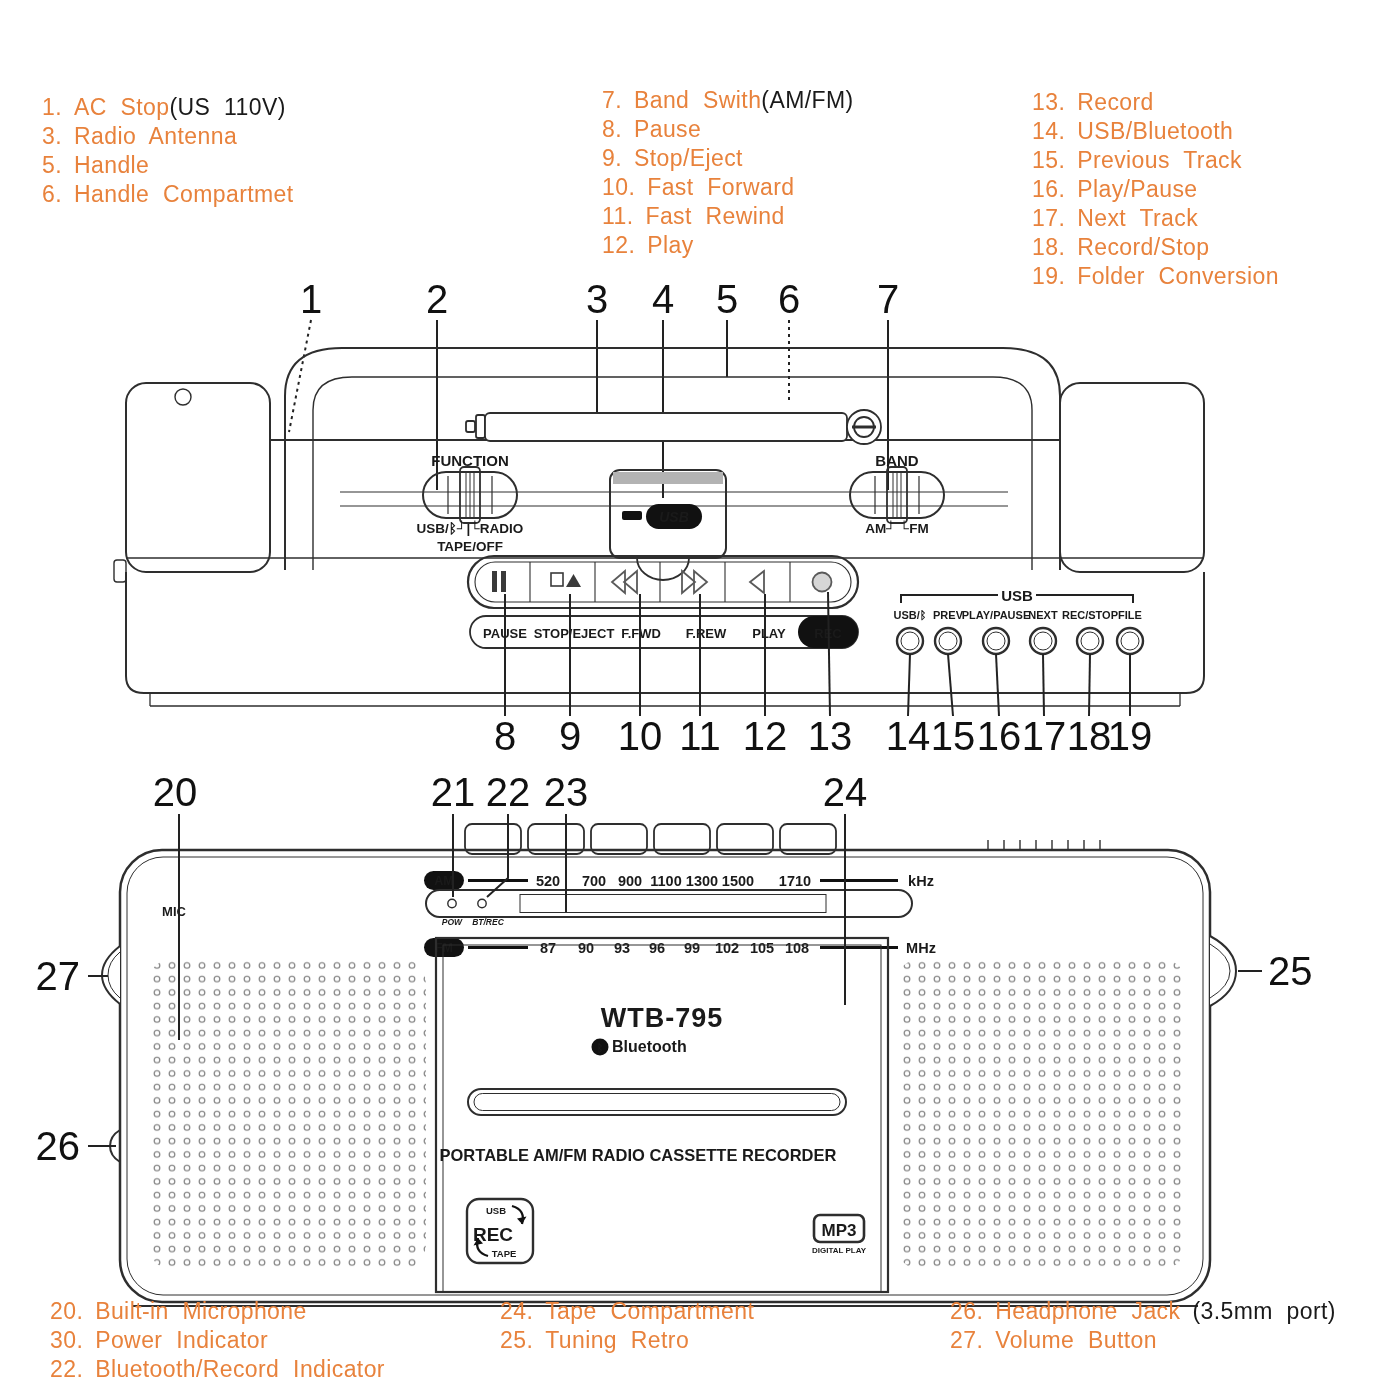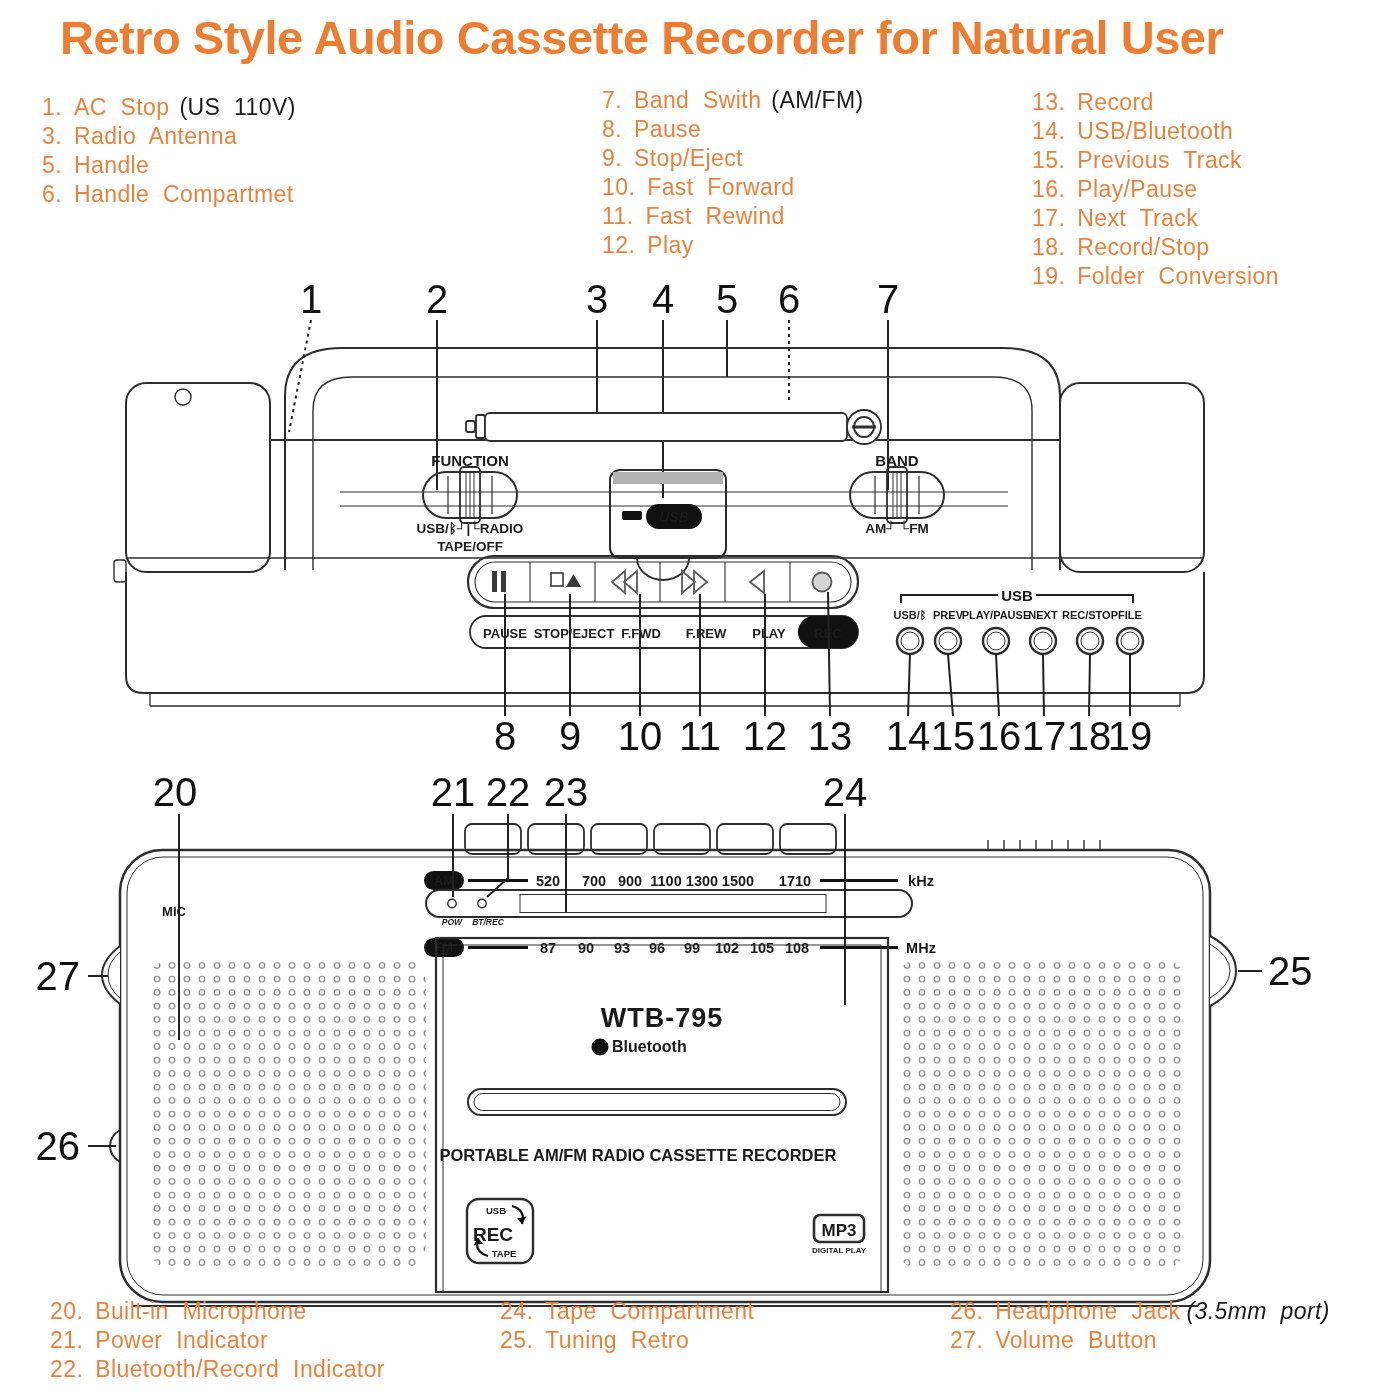--- a/index.html
+++ b/index.html
@@ -3,34 +3,33 @@
 <meta charset="utf-8">
 <style>
   html,body{margin:0;padding:0;background:#ffffff;}
   .canvas{position:relative;width:1400px;height:1400px;background:#fff;overflow:hidden;
           font-family:"Liberation Sans",sans-serif;}
   .title{position:absolute;left:60px;top:10px;margin:0;font-size:47px;font-weight:bold;
          color:#ED7D31;letter-spacing:-0.5px;white-space:nowrap;}
   .legend{position:absolute;font-size:23px;color:#E8823C;letter-spacing:0.4px;word-spacing:7px;}
   .legend .li{line-height:29px;white-space:nowrap;}
   .legend .n{margin-right:12px;}
-  .legend .x{color:#1a1a1a;margin-left:10px;}
-  .legend-b .x{margin-left:6px;font-style:italic;}
+  .legend .x{color:#1a1a1a;}
+  .legend-b .x{margin-left:12px;}
   svg{position:absolute;left:0;}
   svg text{font-family:"Liberation Sans",sans-serif;fill:#1a1a1a;}
   .co{font-size:40px;fill:#111;}
   .ln{stroke:#222;stroke-width:2;fill:none;}
   .outline{stroke:#2e2e2e;fill:none;}
 </style>
 </head>
 <body>
 
 <div class="canvas">
 
-  <h1 class="title">Retro Style Audio Cassette Recorder for Natural User</h1>
 
   <div class="legend" style="left:42px;top:93px;">
     <div class="li"><span class="n">1.</span><span class="t">AC Stop</span><span class="x">(US 110V)</span></div>
     <div class="li"><span class="n">3.</span><span class="t">Radio Antenna</span></div>
     <div class="li"><span class="n">5.</span><span class="t">Handle</span></div>
     <div class="li"><span class="n">6.</span><span class="t">Handle Compartmet</span></div>
   </div>
 
   <div class="legend" style="left:602px;top:86px;">
     <div class="li"><span class="n">7.</span><span class="t">Band Swith</span><span class="x">(AM/FM)</span></div>
@@ -369,21 +368,21 @@
       <line x1="566" y1="814" x2="566" y2="912"></line>
       <line x1="845" y1="814" x2="845" y2="1005"></line>
       <line x1="1238" y1="971" x2="1262" y2="971"></line>
       <line x1="88" y1="1146" x2="116" y2="1146"></line>
       <line x1="88" y1="976" x2="108" y2="976"></line>
     </g>
   </svg>
 
   <div class="legend legend-b" style="left:50px;top:1297px;">
     <div class="li"><span class="n">20.</span><span class="t">Built-in Microphone</span></div>
-    <div class="li"><span class="n">21.</span><span class="t">Power Indicator</span></div>
+    <div class="li"><span class="n">30.</span><span class="t">Power Indicator</span></div>
     <div class="li"><span class="n">22.</span><span class="t">Bluetooth/Record Indicator</span></div>
   </div>
   <div class="legend legend-b" style="left:500px;top:1297px;">
     <div class="li"><span class="n">24.</span><span class="t">Tape Compartment</span></div>
     <div class="li"><span class="n">25.</span><span class="t">Tuning Retro</span></div>
   </div>
   <div class="legend legend-b" style="left:950px;top:1297px;">
     <div class="li"><span class="n">26.</span><span class="t">Headphone Jack</span><span class="x">(3.5mm port)</span></div>
     <div class="li"><span class="n">27.</span><span class="t">Volume Button</span></div>
   </div>

